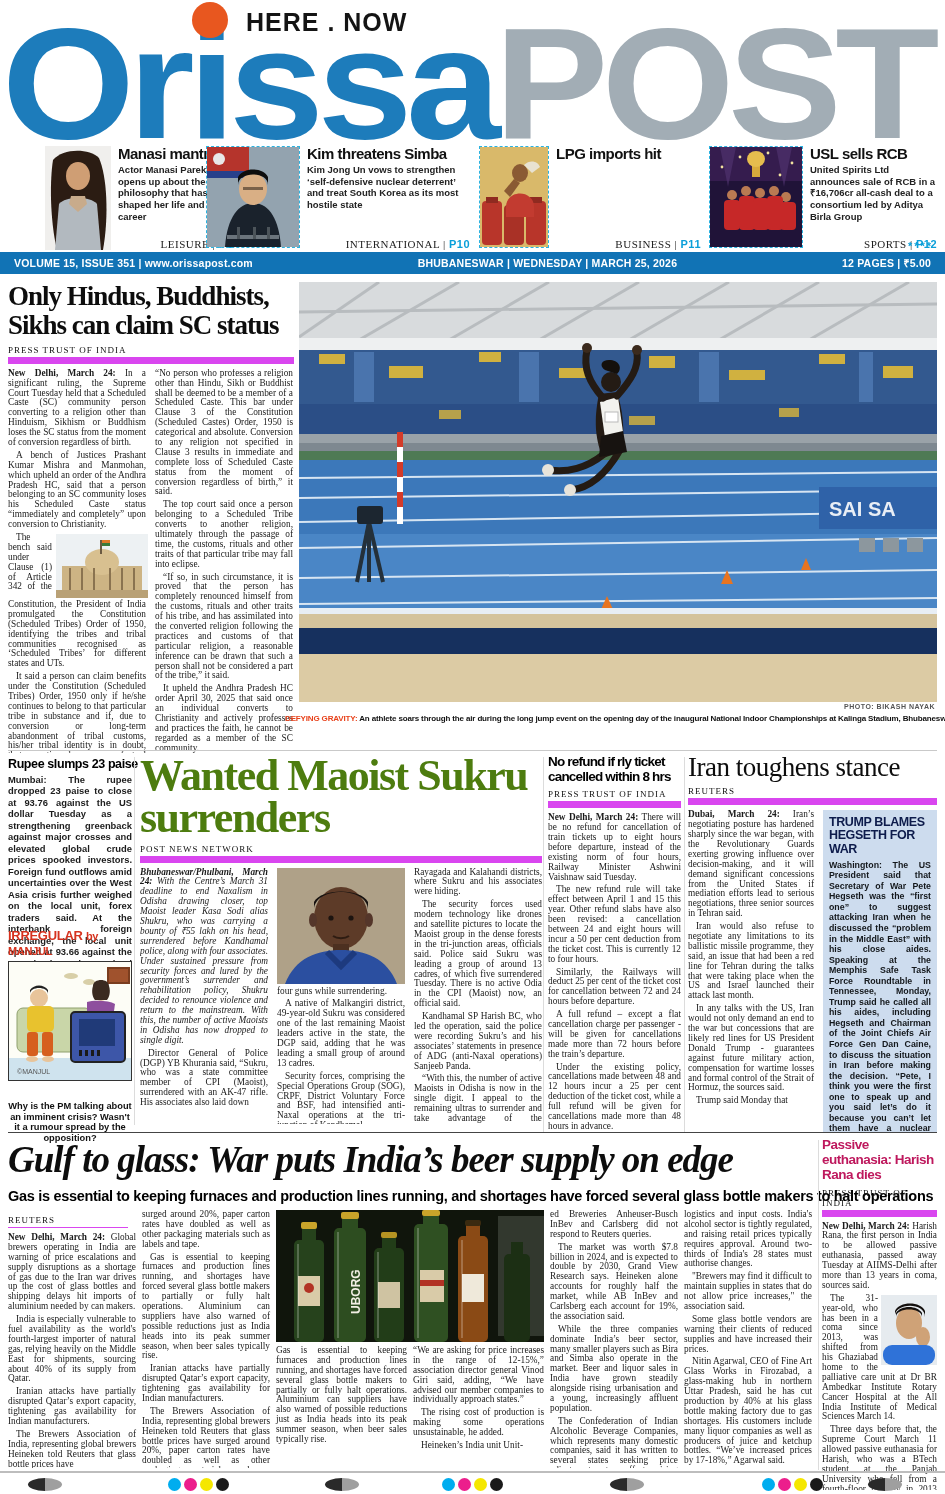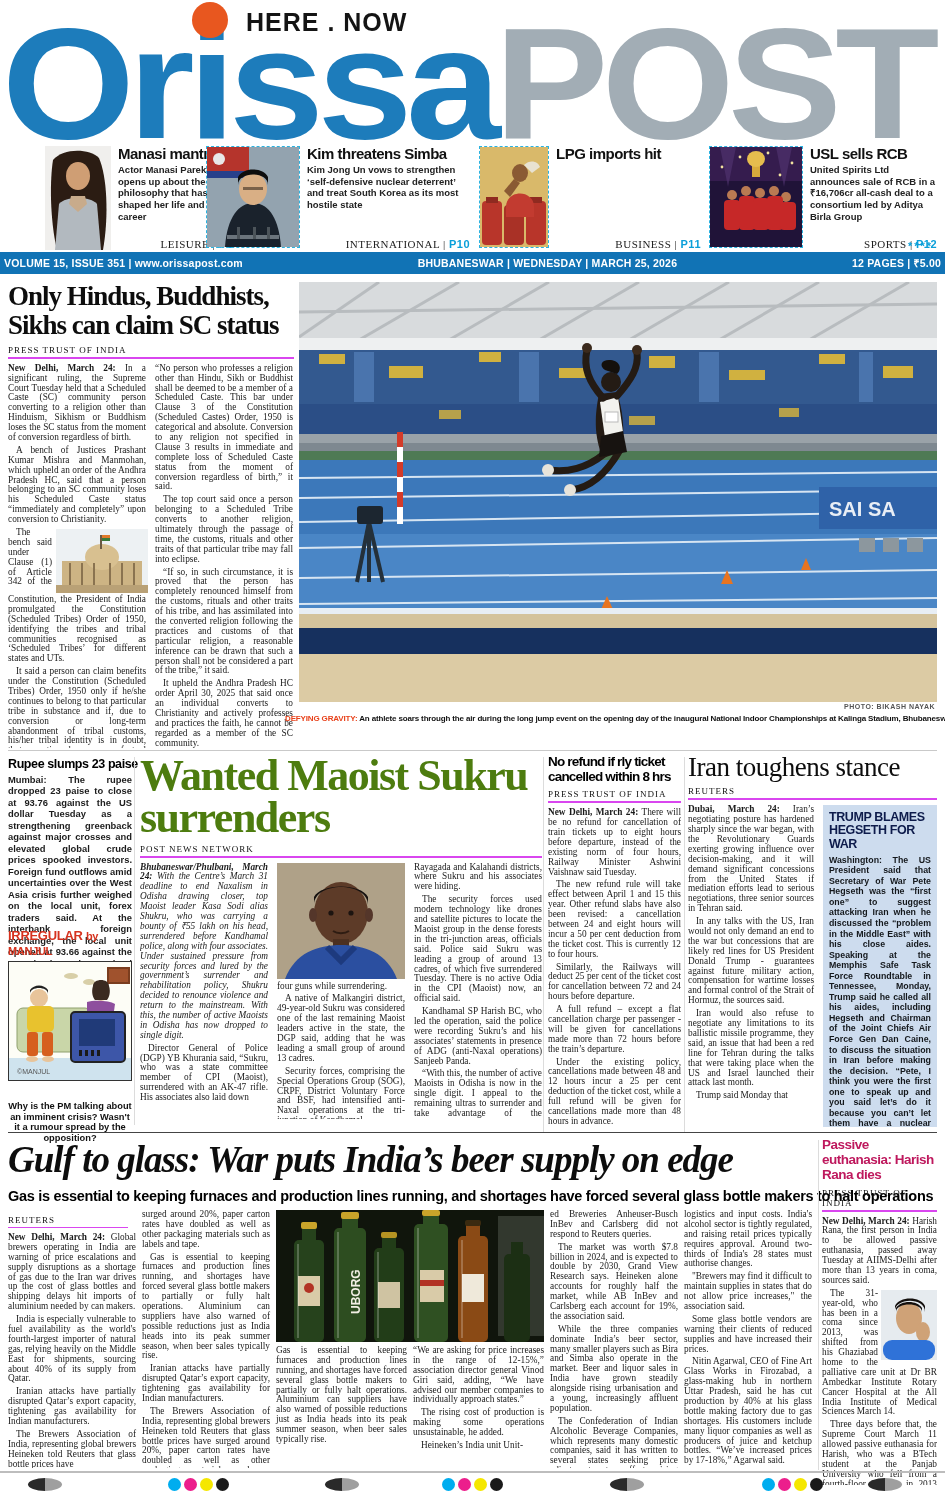--- a/index.html
+++ b/index.html
@@ -22,25 +22,25 @@
   .ttitle{font-family:"Liberation Sans",sans-serif;font-weight:800;font-size:15px;
           letter-spacing:-0.5px;color:#111;margin-bottom:3px;line-height:1.02;}
   .ttext{font-family:"Liberation Sans",sans-serif;font-weight:600;font-size:9.5px;
          line-height:1.22;color:#222;}
   .tsec{margin-top:auto;align-self:flex-end;font-size:11px;color:#222;letter-spacing:0.5px;}
   .tpage{font-family:"Liberation Sans",sans-serif;font-weight:800;color:#0a9fd9;font-size:11px;}
   .stars{top:240px;right:12px;color:#0a9fd9;font-weight:800;font-size:11px;letter-spacing:2px;
          font-family:"Liberation Sans",sans-serif;}
   
   .infobar{top:252px;left:0;right:0;height:22px;background:#1173b5;display:flex;
-           align-items:center;justify-content:space-between;padding:0 4px;box-sizing:border-box;}
+           align-items:center;justify-content:space-between;padding:0 14px;box-sizing:border-box;}
   .infobar span{color:#fff;font-family:"Liberation Sans",sans-serif;font-weight:700;font-size:10.5px;
                 letter-spacing:0.2px;}
   
-  .byline{display:block;font-size:9px;letter-spacing:1px;color:#111;border-bottom:2px solid #d946ef;
+  .byline{display:block;font-size:9px;letter-spacing:1px;color:#111;border-bottom:7px solid #d946ef;
           padding-bottom:2px;margin:5px 0 5px 0;}
   .bodytext p{margin:0 0 3px 0;font-size:9.3px;line-height:1.065;text-align:justify;}
   .bodytext p + p{text-indent:8px;}
   .lead b{font-size:9.3px;}
   .cols{display:flex;gap:9px;overflow:hidden;}
   .col{flex:0 0 auto;}
   
   .sc{left:8px;top:282px;width:286px;}
   .sc h1{margin:0;font-size:27px;line-height:1.07;letter-spacing:-1px;font-weight:700;color:#0d0d0d;}
   .scphoto{float:right;width:92px;height:64px;margin:1px -2px 2px 4px;}
@@ -446,22 +446,22 @@
       <p>Under the existing policy, cancellations made between 48 and 12 hours incur a 25 per cent deduction of the ticket cost, while a full refund will be given for cancellations made more than 48 hours in advance.</p>
     </div>
   </div>
 
   <div class="abs iran">
     <h1>Iran toughens stance</h1>
     <span class="byline">REUTERS</span>
     <div class="cols bodytext">
       <div class="col colL">
         <p class="lead"><b>Dubai, March 24:</b> <span>Iran’s negotiating posture has hardened sharply since the war began, with the Revolutionary Guards exerting growing influence over decision-making, and it will demand significant concessions from the United States if mediation efforts lead to serious negotiations, three senior sources in Tehran said.</span></p>
+        <p>Iran would also refuse to negotiate any limitations to its ballistic missile programme, they said, an issue that had been a red line for Tehran during the talks that were taking place when the US and Israel launched their attack last month.</p>
         <p>In any talks with the US, Iran would not only demand an end to the war but concessions that are likely red lines for US President Donald Trump - guarantees against future military action, compensation for wartime losses and formal control of the Strait of Hormuz, the sources said.</p>
-        <p>Iran would also refuse to negotiate any limitations to its ballistic missile programme, they said, an issue that had been a red line for Tehran during the talks that were taking place when the US and Israel launched their attack last month.</p>
         <p>Trump said Monday that</p>
       </div>
       <div class="col colR">
         <div class="tbox">
           <h3>TRUMP BLAMES HEGSETH FOR WAR</h3>
           <div class="btext"><b>Washington:</b> <span>The US President said that Secretary of War Pete Hegseth was the “first one” to suggest attacking Iran when he discussed the “problem in the Middle East” with his close aides. Speaking at the Memphis Safe Task Force Roundtable in Tennessee, Monday, Trump said he called all his aides, including Hegseth and Chairman of the Joint Chiefs Air Force Gen Dan Caine, to discuss the situation in Iran before making the decision. “Pete, I think you were the first one to speak up and you said let’s do it because you can’t let them have a nuclear weapon,” he said. Trump, who is facing backlash in his country over the issue, praised Hegseth for his quick response on the issue.</span></div>
         </div>
 
       </div>
     </div>

